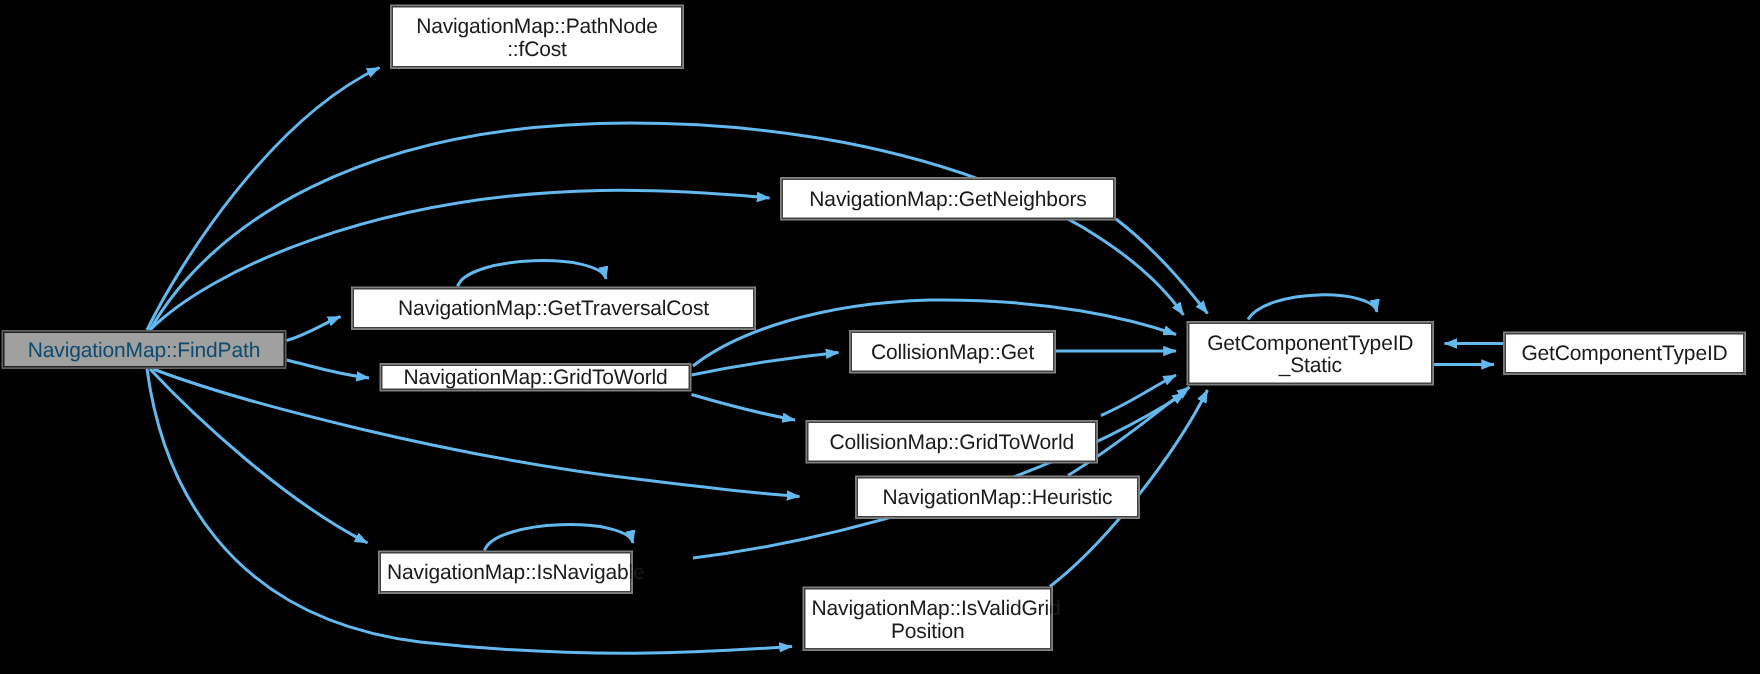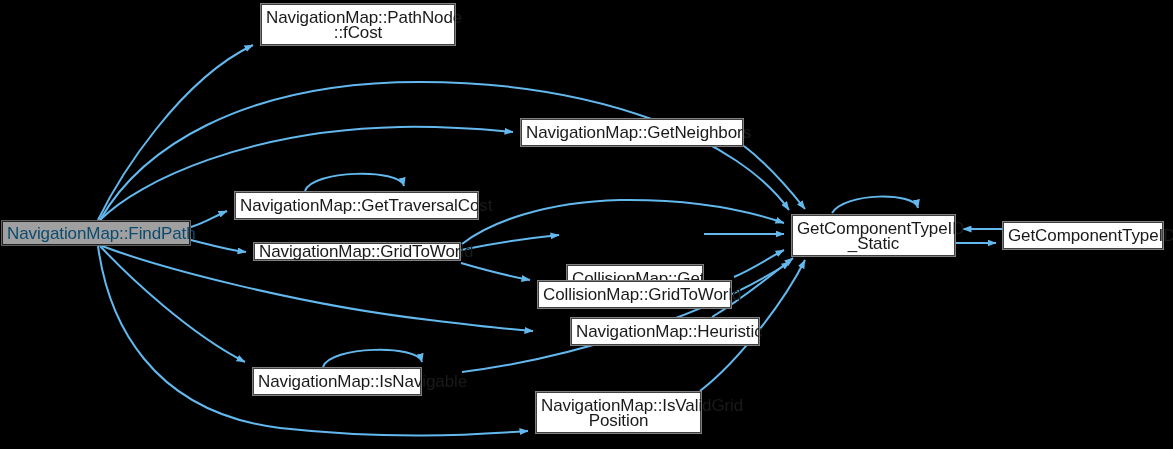--- a/index.html
+++ b/index.html
@@ -26,21 +26,21 @@
     position: absolute;
     box-sizing: border-box;
     background: #ffffff;
     border: 1px solid #404040;
     outline: 1px solid #808080;
     display: flex;
     align-items: center;
     justify-content: center;
     text-align: center;
     color: #1a1a1a;
-    font-size: 17px;
+    font-size: 14px;
     line-height: 15px;
     letter-spacing: -0.1px;
     white-space: pre-line;
     padding: 0 4px;
   }
   .node.highlight {
     background: #a0a0a0;
     border: 1px solid #202020;
     outline: 1px solid #606060;
     color: #0c4a6e;
@@ -111,33 +111,33 @@
 
   <div class="node" style="left:261px; top:4px; width:194px; height:41px;">
     <span class="node-label">NavigationMap::PathNode
 ::fCost</span>
   </div>
 
   <div class="node" style="left:521px; top:119px; width:222px; height:27px;">
     <span class="node-label">NavigationMap::GetNeighbors</span>
   </div>
 
-  <div class="node" style="left:235px; top:192px; width:243px; height:27px;">
+  <div class="node" style="left:235px; top:192px; width:268px; height:27px;">
     <span class="node-label">NavigationMap::GetTraversalCost</span>
   </div>
 
   <div class="node highlight" style="left:2px; top:221px; width:188px; height:24px;">
     <span class="node-label">NavigationMap::FindPath</span>
   </div>
 
   <div class="node" style="left:254px; top:243px; width:206px; height:17px;">
     <span class="node-label">NavigationMap::GridToWorld</span>
   </div>
 
-  <div class="node" style="left:567px; top:221px; width:136px; height:27px;margin-top:44px;">
+  <div class="node" style="left:567px; top:221px; width:136px; height:27px;">
     <span class="node-label">CollisionMap::Get</span>
   </div>
 
   <div class="node" style="left:538px; top:281px; width:193px; height:27px;">
     <span class="node-label">CollisionMap::GridToWorld</span>
   </div>
 
   <div class="node" style="left:571px; top:318px; width:188px; height:27px;">
     <span class="node-label">NavigationMap::Heuristic</span>
   </div>

